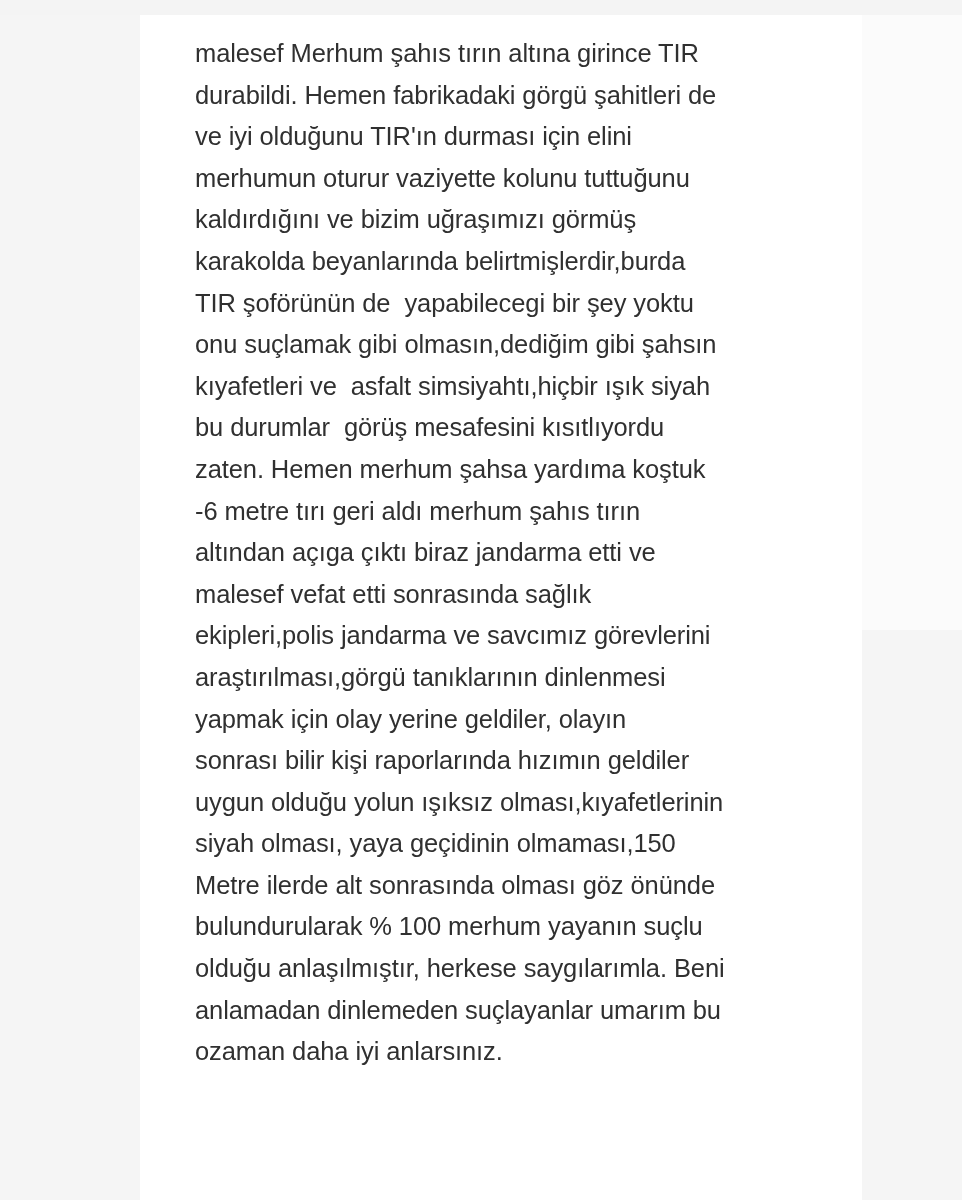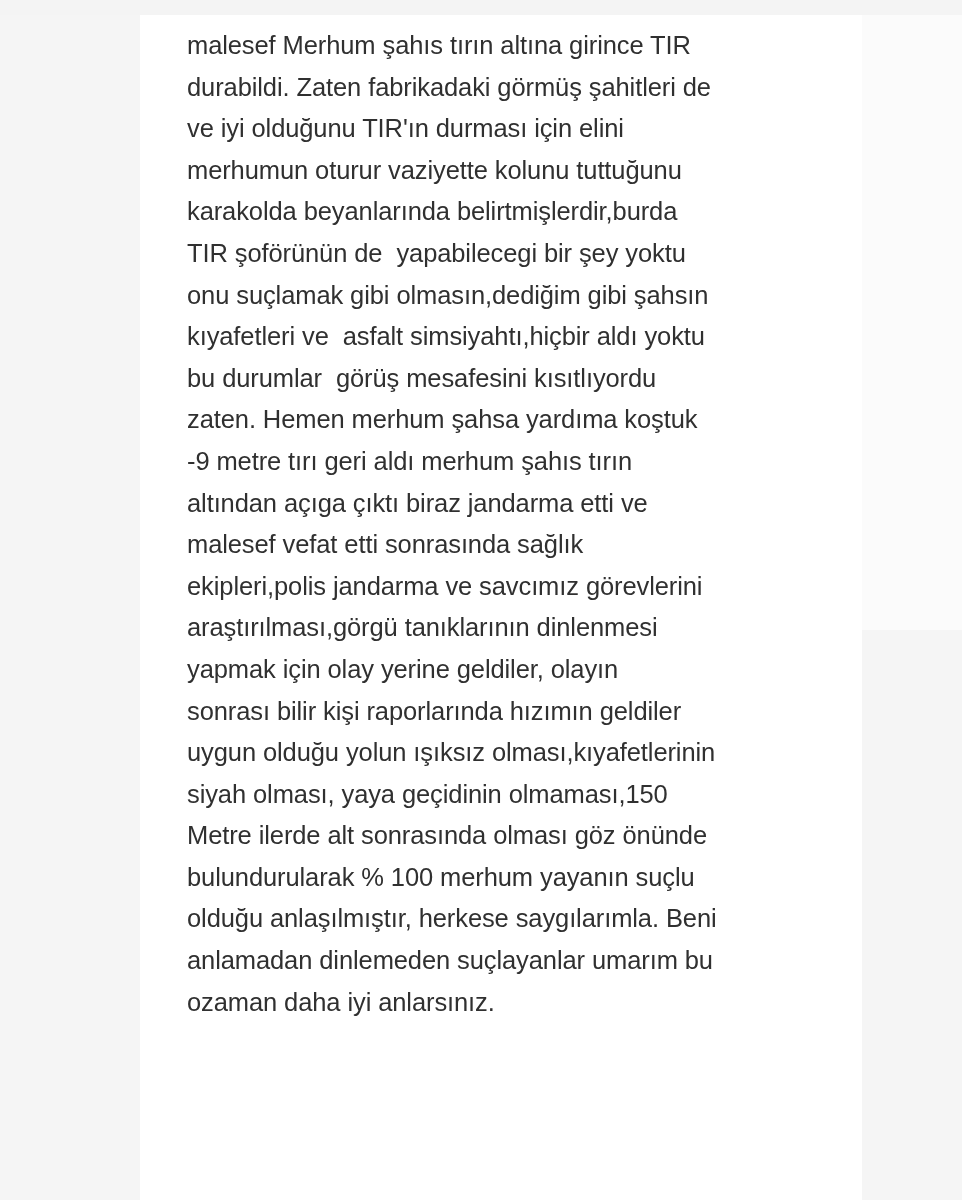--- a/index.html
+++ b/index.html
@@ -34,21 +34,21 @@
       top: 15px;
       width: 722px;
       height: 1185px;
       background: #ffffff;
     }
     .body-text {
       position: absolute;
       left: 47px;
       top: 10px;
       width: 670px;
-      margin: 0;
+      margin: 8px;
       font-family: "Liberation Sans", sans-serif;
       font-size: 25.5px;
       line-height: 41.6px;
       color: #303030;
       letter-spacing: -0.1px;
     }
     .line {
       display: block;
       white-space: pre;
     }
@@ -56,30 +56,31 @@
 </head>
 <body>
 
 <div class="stage">
   <div class="top-strip"></div>
   <div class="right-band"></div>
 
   <div class="panel">
     <div class="body-text">
       <span class="line">malesef Merhum şahıs tırın altına girince TIR</span>
-      <span class="line">durabildi. Zaten fabrikadaki görmüş şahitleri de</span>
+      <span class="line">durabildi. Hemen fabrikadaki görgü şahitleri de</span>
       <span class="line">ve iyi olduğunu TIR'ın durması için elini</span>
       <span class="line">merhumun oturur vaziyette kolunu tuttuğunu</span>
+      <span class="line">kaldırdığını ve bizim uğraşımızı görmüş</span>
       <span class="line">karakolda beyanlarında belirtmişlerdir,burda</span>
       <span class="line">TIR şoförünün de  yapabilecegi bir şey yoktu</span>
       <span class="line">onu suçlamak gibi olmasın,dediğim gibi şahsın</span>
-      <span class="line">kıyafetleri ve  asfalt simsiyahtı,hiçbir aldı yoktu</span>
+      <span class="line">kıyafetleri ve  asfalt simsiyahtı,hiçbir ışık siyah</span>
       <span class="line">bu durumlar  görüş mesafesini kısıtlıyordu</span>
       <span class="line">zaten. Hemen merhum şahsa yardıma koştuk</span>
-      <span class="line">-9 metre tırı geri aldı merhum şahıs tırın</span>
+      <span class="line">-6 metre tırı geri aldı merhum şahıs tırın</span>
       <span class="line">altından açıga çıktı biraz jandarma etti ve</span>
       <span class="line">malesef vefat etti sonrasında sağlık</span>
       <span class="line">ekipleri,polis jandarma ve savcımız görevlerini</span>
       <span class="line">araştırılması,görgü tanıklarının dinlenmesi</span>
       <span class="line">yapmak için olay yerine geldiler, olayın</span>
       <span class="line">sonrası bilir kişi raporlarında hızımın geldiler</span>
       <span class="line">uygun olduğu yolun ışıksız olması,kıyafetlerinin</span>
       <span class="line">siyah olması, yaya geçidinin olmaması,150</span>
       <span class="line">Metre ilerde alt sonrasında olması göz önünde</span>
       <span class="line">bulundurularak % 100 merhum yayanın suçlu</span>

